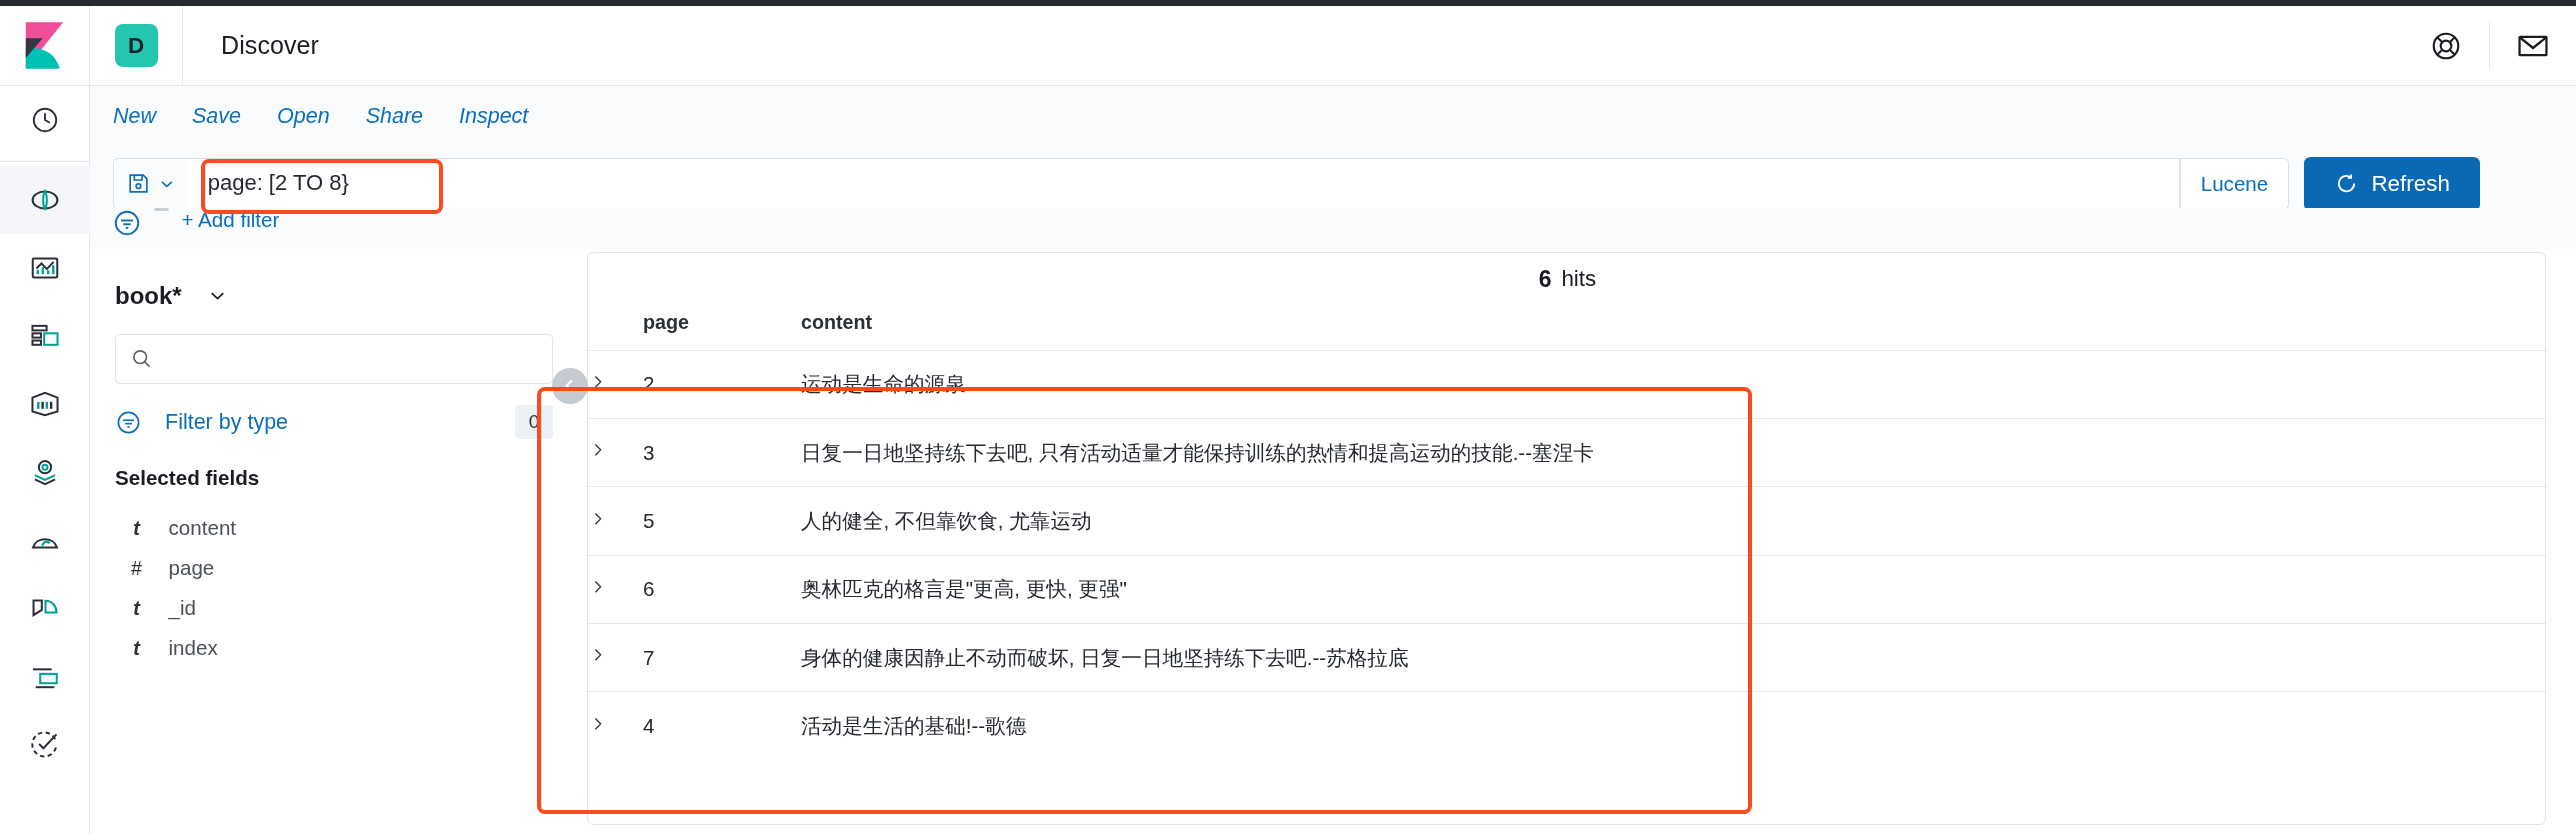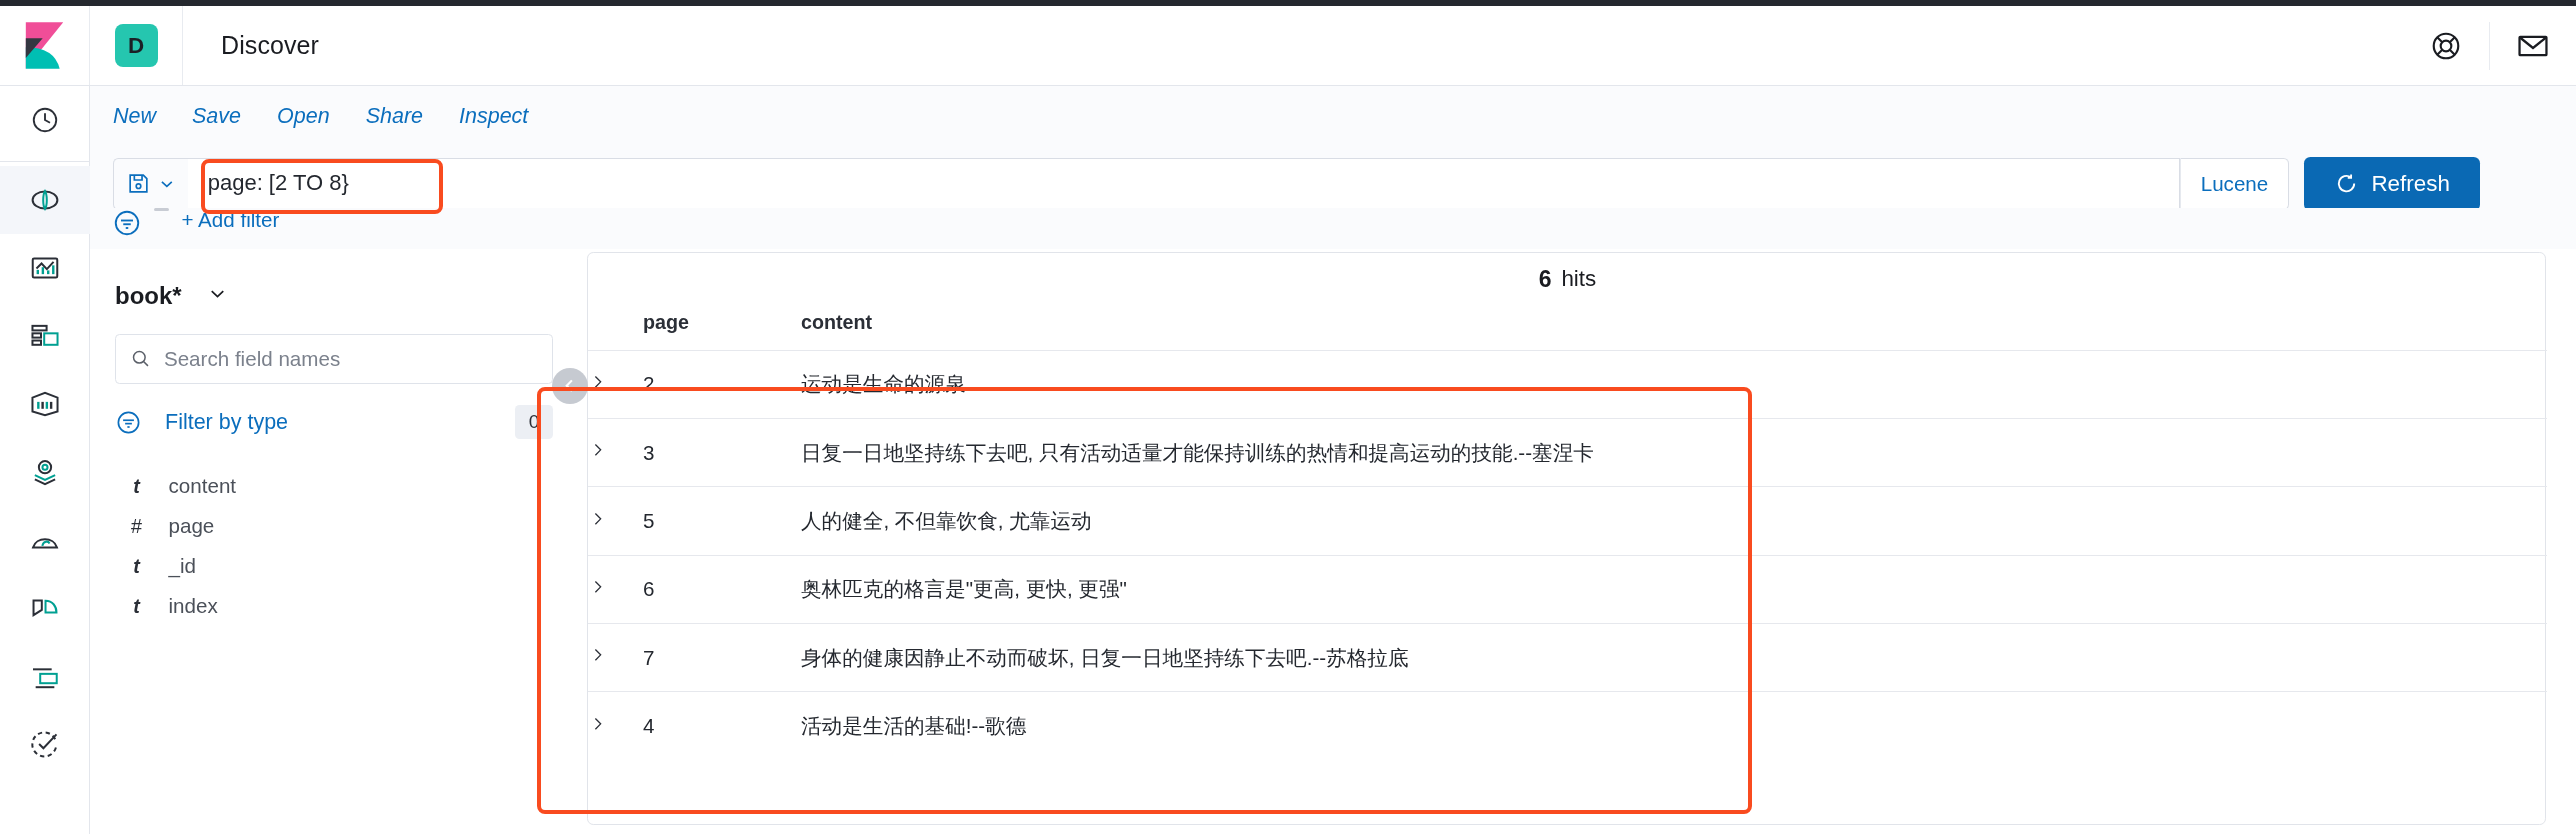--- a/index.html
+++ b/index.html
@@ -124,21 +124,21 @@
   }
   .dashlet { width:15px; height:2.7px; background:#c8ccd4; border-radius:1.8px; }
   .addfilter { font-size:20.6px; color:#0b6ebd; cursor:pointer; }
 
   
   .content {
     position:absolute; left:0; top:176px; width:2486px; height:572px;
     background:#ffffff; display:flex;
   }
   .fieldpanel { width:488px; padding:19.7px 25px 0 25px; background:#fff; position:relative; }
-  .idxrow { display:flex; align-items:flex-start; gap:24px; margin-bottom:24px; }
+  .idxrow { display:flex; align-items:center; gap:24px; margin-bottom:24px; }
   .idxname { font-size:24px; font-weight:700; color:#1a1c21; }
   .searchbox {
     height:50px; border:0.9px solid #dfe3ea; border-radius:4.5px; background:#fff;
     display:flex; align-items:center; padding:0 14.3px; gap:12.5px; margin-bottom:21.5px;
   }
   .searchbox input {
     border:none; outline:none; font-size:20.6px; color:#24282f;
     background:transparent; width:100%;
     font-family:"Liberation Sans", sans-serif;
   }
@@ -373,34 +373,34 @@
           <svg width="23" height="23" viewBox="0 0 24 24" fill="none" stroke="#1a1c21" stroke-width="1.8">
             <path d="M6 9.5 L12 15.2 L18 9.5"></path>
           </svg>
         </div>
 
         <div class="searchbox">
           <svg width="23" height="23" viewBox="0 0 24 24" fill="none" stroke="#5a5f68" stroke-width="1.7">
             <circle cx="10.6" cy="10.6" r="6.6"></circle>
             <line x1="15.4" y1="15.4" x2="20.4" y2="20.4"></line>
           </svg>
-          <input type="text" placeholder="Search field names" style="">
         </div>
 
         <div class="filtertype-row">
           <svg width="27" height="27" viewBox="0 0 24 24" fill="none" stroke="#0b6ebd" stroke-width="1.5">
             <circle cx="12" cy="12" r="9"></circle>
             <line x1="7.2" y1="10" x2="16.8" y2="10"></line>
             <line x1="9" y1="13" x2="15" y2="13"></line>
             <line x1="11" y1="16" x2="13" y2="16"></line>
           </svg>
           <span class="filtertype-label">Filter by type</span>
           <span class="filtertype-badge">0</span>
         </div>
 
+        <div class="fieldgroup-title">Selected fields</div>
         <div class="fieldrow">
           <span class="ftype">t</span>
           <span class="fname">content</span>
         </div>
         <div class="fieldrow">
           <span class="ftype hash">#</span>
           <span class="fname">page</span>
         </div>
 
         <div class="fieldrow">

